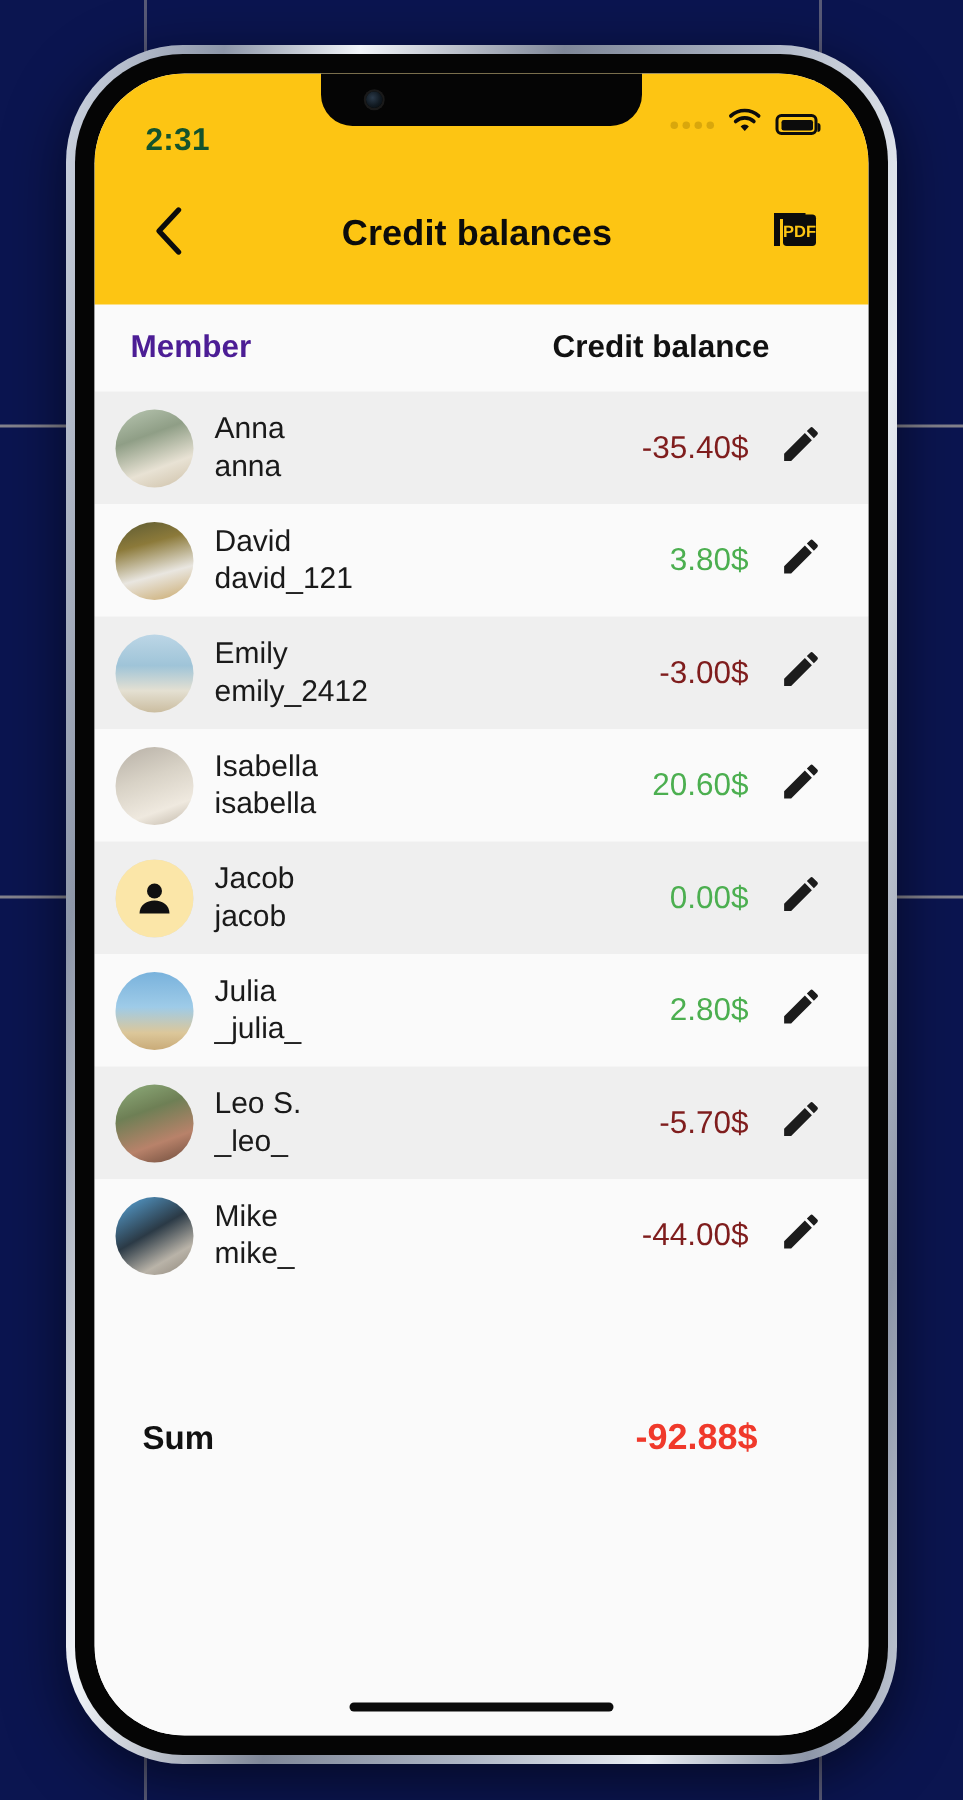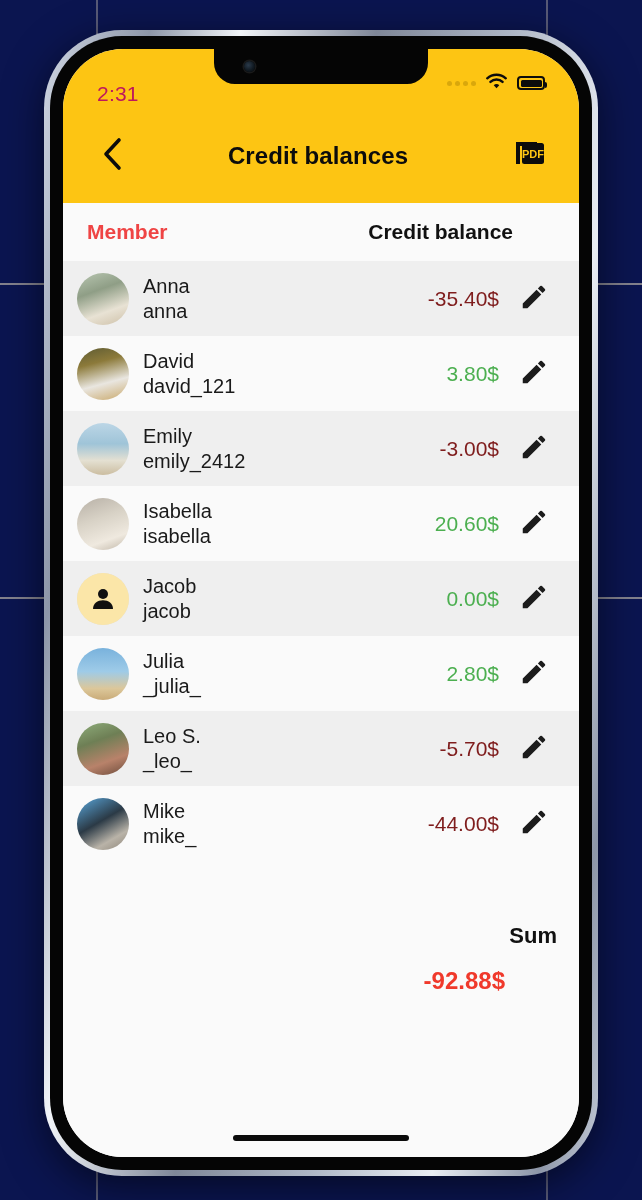--- a/index.html
+++ b/index.html
@@ -63,21 +63,21 @@
     height:154px;
   }
   .statusbar {
     position:relative;
     height:60px;
     display:flex; align-items:center;
     padding:0 34px 0 34px;
     justify-content:space-between;
   }
   .clock {
-    font-size:21px; font-weight:400; color:#be185d;
+    font-size:21px; font-weight:700; color:#14532d;
     letter-spacing:.2px; padding-top:6px;margin-top:24px;
   }
   .status-right { display:flex; align-items:center; gap:9px; padding-top:8px; }
   .sig-dots { display:flex; gap:3px; align-items:flex-end; }
   .sig-dots i { width:5px; height:5px; border-radius:50%; background:#d9a70c; display:block; }
   .battery {
     width:28px; height:14px; border:2px solid #0c0c0c; border-radius:4px;
     position:relative; display:flex; align-items:center; padding:1.5px;
   }
   .battery::after {
@@ -124,21 +124,21 @@
     text-align:center;
   }
 
   
   .col-head {
     background:#fafafa;
     height:58px;
     display:flex; align-items:center;
     padding:0 22px 0 24px;
   }
-  .col-head .c1 { font-size:21px; font-weight:700; color:#ef4444; flex:1; }
+  .col-head .c1 { font-size:21px; font-weight:700; color:#4c1d95; flex:1; }
   .col-head .c2 { font-size:21px; font-weight:700; color:#111; padding-right:44px; }
 
   .row {
     display:flex; align-items:center;
     height:75px;
     padding:0 22px 0 14px;
   }
   .row.alt { background:#efefef; }
   .row.plain { background:#fafafa; }
 
@@ -161,23 +161,22 @@
   .bal.pos { color:#4caf50; }
   .edit {
     flex:0 0 46px; height:46px; margin-left:12px;
     display:flex; align-items:center; justify-content:center;
     cursor:pointer;
   }
 
   .spacer { height:62px; background:#fafafa; }
   .sum-row {
     background:#fafafa;
-    height:72px; display:flex; align-items:flex-end;
+    height:72px; display:flex; align-items:center;
     padding:0 22px 0 32px;
-    flex-direction:column;
   }
   .sum-row .lab { flex:1; font-size:22px; font-weight:700; color:#111; }
   .sum-row .val { font-size:24px; font-weight:700; color:#f0392b; padding-right:52px; }
   .tail { background:#fafafa; flex:1; }
 
   .screen-body { display:flex; flex-direction:column; height:100%; }
 
   .home-bar {
     position:absolute; bottom:16px; left:50%; transform:translateX(-50%);
     width:176px; height:6px; border-radius:4px; background:#0b0b0b;

